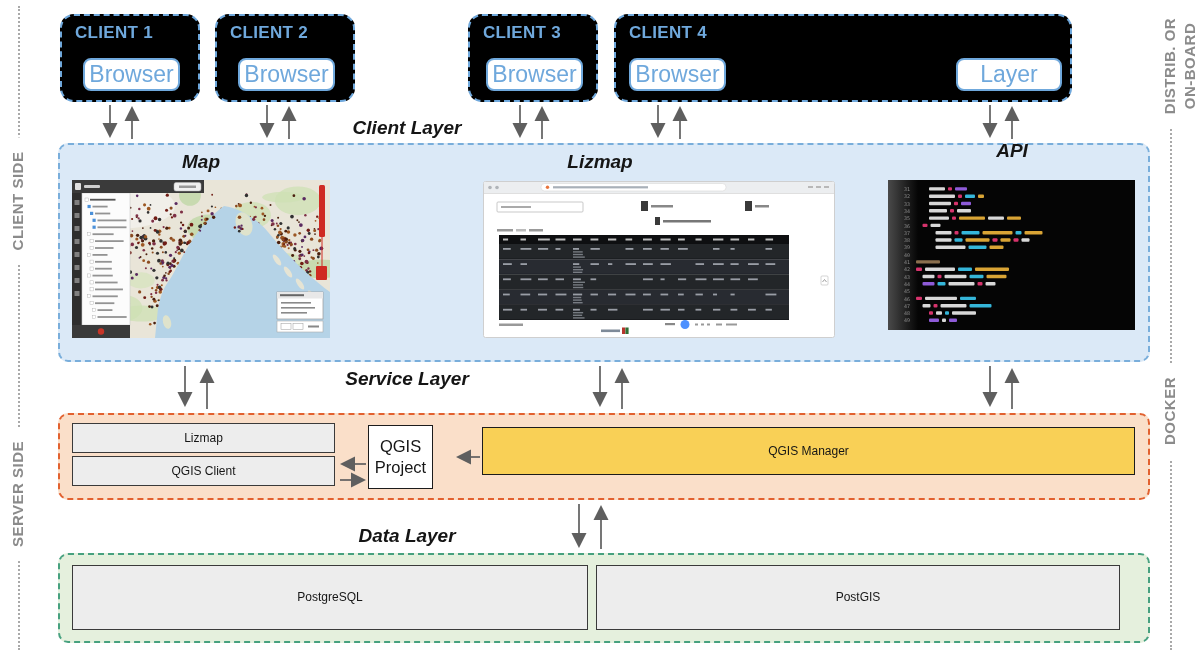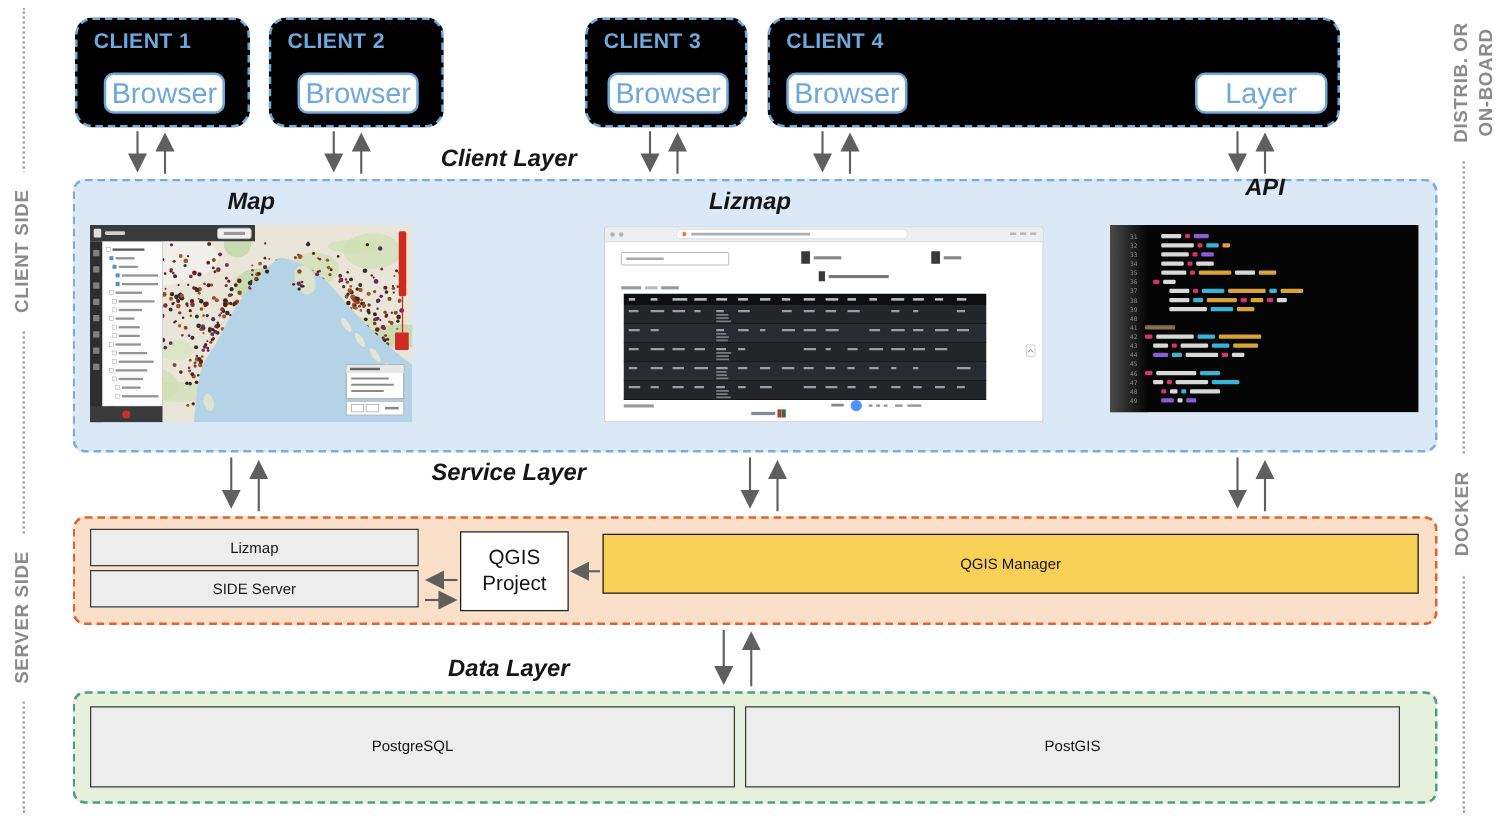--- a/index.html
+++ b/index.html
@@ -955,22 +955,22 @@
         <rect x="64" y="131.29999999999998" width="24" height="3.4" rx="1" fill="#d8d8d8"></rect>
         <text x="22" y="142.4" text-anchor="end" font-size="5" fill="#8a8a8a" font-family="&quot;DejaVu Sans Mono&quot;,monospace">49</text>
         <rect x="41" y="138.6" width="10" height="3.4" rx="1" fill="#8e5bd8"></rect>
         <rect x="54" y="138.6" width="4" height="3.4" rx="1" fill="#d8d8d8"></rect>
         <rect x="61" y="138.6" width="8" height="3.4" rx="1" fill="#8e5bd8"></rect>
       </svg>
   </div>
 
   <div class="layer service" style="left:58px;top:413px;width:1092px;height:87px"></div>
   <div class="component" style="left:72px;top:423px;width:263px;height:30px">Lizmap</div>
-  <div class="component" style="left:72px;top:456px;width:263px;height:30px">SIDE Server</div>
-  <div class="component white" style="left:368px;top:425px;width:87px;height:64px;padding:0 14px;font-size:16.5px">QGIS Project</div>
+  <div class="component" style="left:72px;top:456px;width:263px;height:30px">QGIS Client</div>
+  <div class="component white" style="left:368px;top:425px;width:65px;height:64px;padding:0 14px;font-size:16.5px">QGIS Project</div>
   <div class="component yellow" style="left:482px;top:427px;width:653px;height:48px">QGIS Manager</div>
 
   <div class="layer data" style="left:58px;top:553px;width:1092px;height:90px"></div>
   <div class="component" style="left:72px;top:565px;width:516px;height:65px">PostgreSQL</div>
   <div class="component" style="left:596px;top:565px;width:524px;height:65px">PostGIS</div>
 
   <svg id="arrows" class="arrows" width="1200" height="656">
       <defs>
         <marker id="ah" markerWidth="9" markerHeight="9" viewBox="0 0 10 10" refX="8" refY="5" orient="auto">
           <path d="M0,0L10,5L0,10Z" fill="#5f5f5f"></path>

